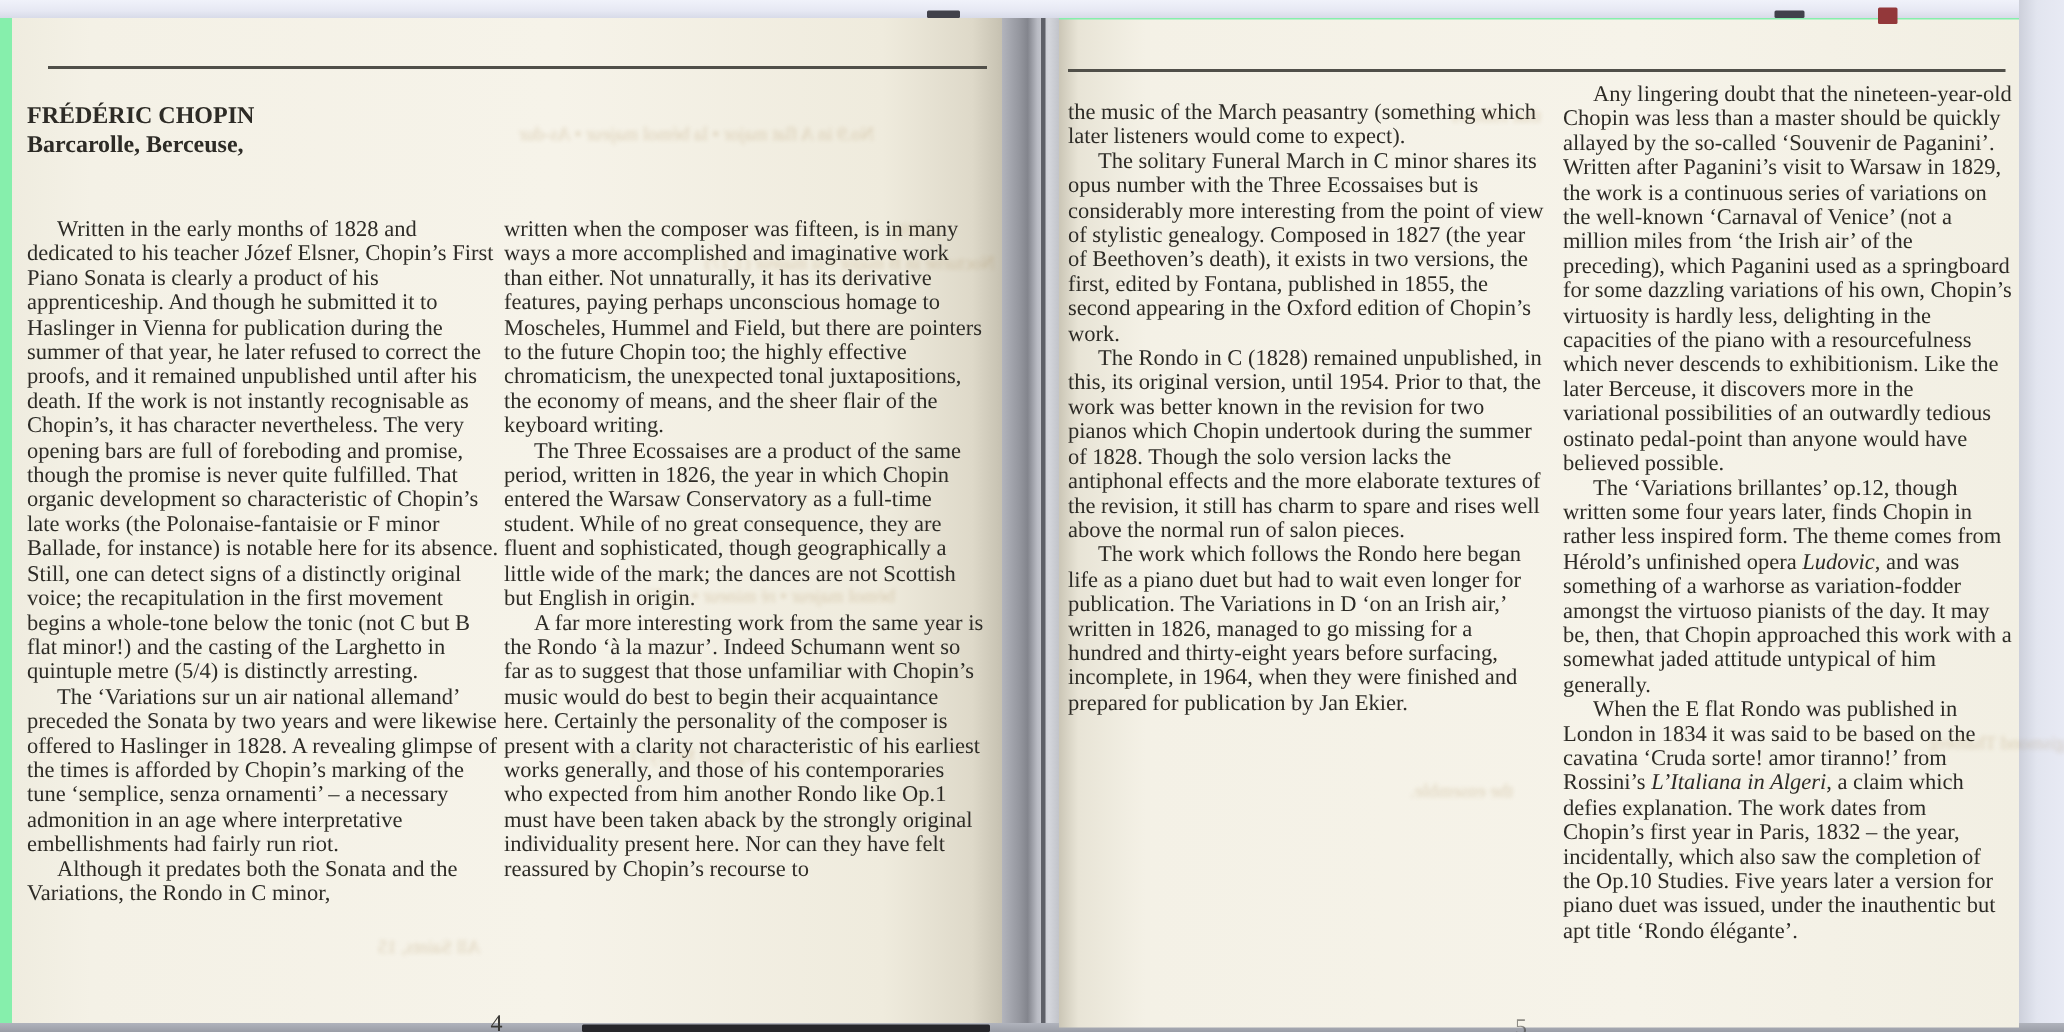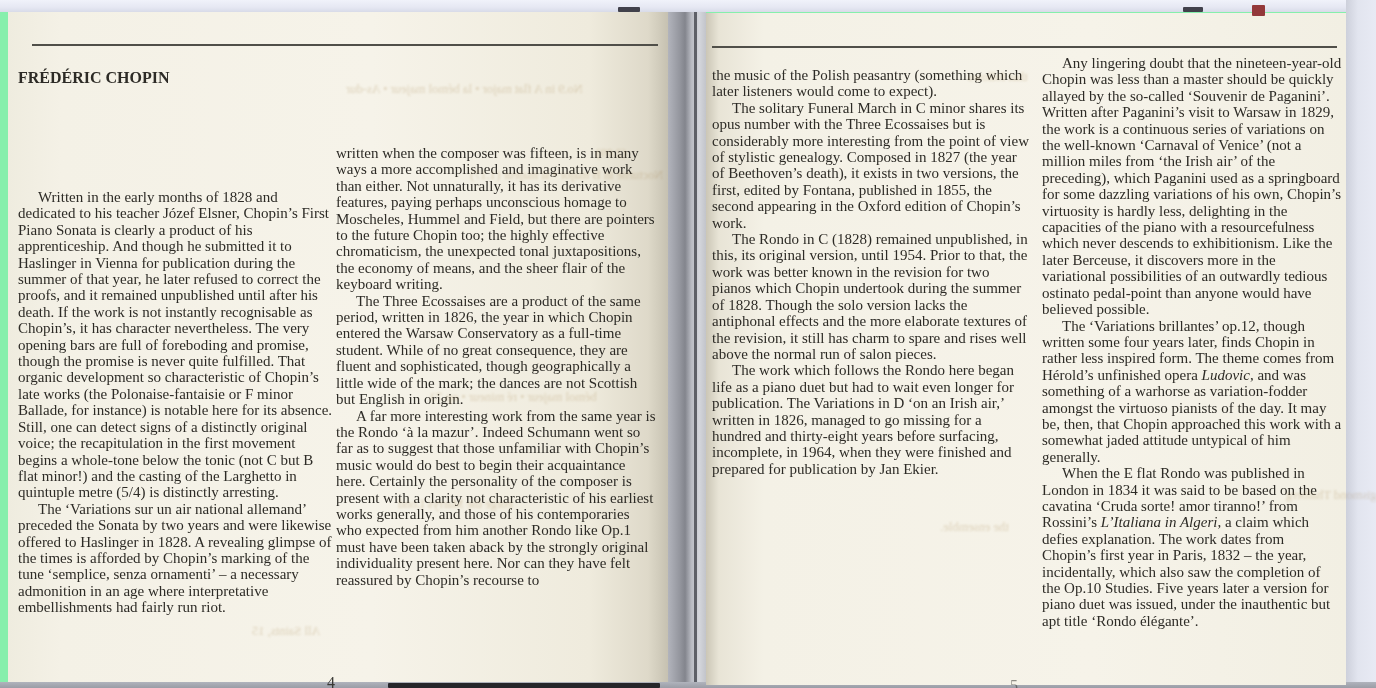--- a/index.html
+++ b/index.html
@@ -21,21 +21,21 @@
   .gutter-line{position:absolute;left:694px;top:12px;width:3px;height:670px;background:#5e6068;}
   .rule{position:absolute;height:2px;background:#504f49;}
   .rule-left{left:24px;top:32px;width:626px;}
   .rule-right{left:6px;top:33px;width:625px;}
   .heading{position:absolute;left:10px;top:56px;width:340px;color:#2d2b26;
         font-weight:bold;font-size:16px;line-height:19px;white-space:nowrap;}
   .col{position:absolute;color:#2d2b26;font-size:15px;line-height:16.4px;text-align:left;}
   .col p{margin:0;}
   .col p.indent{text-indent:20px;}
   .col em{font-style:italic;margin-top:16px;}
-  .c1{left:10px;top:133px;width:318px;margin-top:44px;}
+  .c1{left:10px;top:133px;width:318px;}
   .c2{left:328px;top:133px;width:320px;}
   .c3{left:6px;top:54px;width:318px;}
   .c4{left:336px;top:42px;width:300px;}
   .page-num{position:absolute;font-size:16px;color:#3a3935;}
   .pn-left{left:327px;top:674px;}
   .pn-right{left:1010px;top:677px;opacity:.55;}
   .bleed{position:absolute;transform:scaleX(-1);filter:blur(1.3px);opacity:.3;color:#a5854f;
         font-size:12.5px;white-space:nowrap;pointer-events:none;}
   .artifact{position:absolute;border-radius:1px;}
 </style>
@@ -45,39 +45,41 @@
 <div class="scan">
 
   <div class="strip-top"></div>
   <div class="strip-right"></div>
   <div class="strip-bottom"></div>
 
   <div class="page page-left">
     <div class="rule rule-left"></div>
     <div class="heading">
       <div>FRÉDÉRIC CHOPIN</div>
+      <div>Barcarolle, Berceuse,</div>
     </div>
     <div class="col c1">
         <p class="indent">Written in the early months of 1828 and dedicated to his teacher Józef Elsner, Chopin’s First Piano Sonata is clearly a product of his apprenticeship. And though he submitted it to Haslinger in Vienna for publication during the summer of that year, he later refused to correct the proofs, and it remained unpublished until after his death. If the work is not instantly recognisable as Chopin’s, it has character nevertheless. The very opening bars are full of foreboding and promise, though the promise is never quite fulfilled. That organic development so characteristic of Chopin’s late works (the Polonaise-fantaisie or F minor Ballade, for instance) is notable here for its absence. Still, one can detect signs of a distinctly original voice; the recapitulation in the first movement begins a whole-tone below the tonic (not C but B flat minor!) and the casting of the Larghetto in quintuple metre (5/4) is distinctly arresting.</p>
         <p class="indent">The ‘Variations sur un air national allemand’ preceded the Sonata by two years and were likewise offered to Haslinger in 1828. A revealing glimpse of the times is afforded by Chopin’s marking of the tune ‘semplice, senza ornamenti’ – a necessary admonition in an age where interpretative embellishments had fairly run riot.</p>
+        <p class="indent">Although it predates both the Sonata and the Variations, the Rondo in C minor,</p>
       </div>
     <div class="col c2">
         <p class="">written when the composer was fifteen, is in many ways a more accomplished and imaginative work than either. Not unnaturally, it has its derivative features, paying perhaps unconscious homage to Moscheles, Hummel and Field, but there are pointers to the future Chopin too; the highly effective chromaticism, the unexpected tonal juxtapositions, the economy of means, and the sheer flair of the keyboard writing.</p>
         <p class="indent">The Three Ecossaises are a product of the same period, written in 1826, the year in which Chopin entered the Warsaw Conservatory as a full-time student. While of no great consequence, they are fluent and sophisticated, though geographically a little wide of the mark; the dances are not Scottish but English in origin.</p>
         <p class="indent">A far more interesting work from the same year is the Rondo ‘à la mazur’. Indeed Schumann went so far as to suggest that those unfamiliar with Chopin’s music would do best to begin their acquaintance here. Certainly the personality of the composer is present with a clarity not characteristic of his earliest works generally, and those of his contemporaries who expected from him another Rondo like Op.1 must have been taken aback by the strongly original individuality present here. Nor can they have felt reassured by Chopin’s recourse to</p>
       </div>
   </div>
 
   <div class="gutter"></div>
   <div class="gutter-line"></div>
 
   <div class="page page-right">
     <div class="rule rule-right"></div>
     <div class="col c3">
-        <p class="">the music of the Polish peasantry (something which later listeners would come to expect).</p>
+        <p class="">the music of the March peasantry (something which later listeners would come to expect).</p>
         <p class="indent">The solitary Funeral March in C minor shares its opus number with the Three Ecossaises but is considerably more interesting from the point of view of stylistic genealogy. Composed in 1827 (the year of Beethoven’s death), it exists in two versions, the first, edited by Fontana, published in 1855, the second appearing in the Oxford edition of Chopin’s work.</p>
         <p class="indent">The Rondo in C (1828) remained unpublished, in this, its original version, until 1954. Prior to that, the work was better known in the revision for two pianos which Chopin undertook during the summer of 1828. Though the solo version lacks the antiphonal effects and the more elaborate textures of the revision, it still has charm to spare and rises well above the normal run of salon pieces.</p>
         <p class="indent">The work which follows the Rondo here began life as a piano duet but had to wait even longer for publication. The Variations in D ‘on an Irish air,’ written in 1826, managed to go missing for a hundred and thirty-eight years before surfacing, incomplete, in 1964, when they were finished and prepared for publication by Jan Ekier.</p>
       </div>
     <div class="col c4">
         <p class="indent">Any lingering doubt that the nineteen-year-old Chopin was less than a master should be quickly allayed by the so-called ‘Souvenir de Paganini’. Written after Paganini’s visit to Warsaw in 1829, the work is a continuous series of variations on the well-known ‘Carnaval of Venice’ (not a million miles from ‘the Irish air’ of the preceding), which Paganini used as a springboard for some dazzling variations of his own, Chopin’s virtuosity is hardly less, delighting in the capacities of the piano with a resourcefulness which never descends to exhibitionism. Like the later Berceuse, it discovers more in the variational possibilities of an outwardly tedious ostinato pedal-point than anyone would have believed possible.</p>
         <p class="indent">The ‘Variations brillantes’ op.12, though written some four years later, finds Chopin in rather less inspired form. The theme comes from Hérold’s unfinished opera <em>Ludovic</em>, and was something of a warhorse as variation-fodder amongst the virtuoso pianists of the day. It may be, then, that Chopin approached this work with a somewhat jaded attitude untypical of him generally.</p>
         <p class="indent">When the E flat Rondo was published in London in 1834 it was said to be based on the cavatina ‘Cruda sorte! amor tiranno!’ from Rossini’s <em>L’Italiana in Algeri</em>, a claim which defies explanation. The work dates from Chopin’s first year in Paris, 1832 – the year, incidentally, which also saw the completion of the Op.10 Studies. Five years later a version for piano duet was issued, under the inauthentic but apt title ‘Rondo élégante’.</p>
       </div>
   </div>

